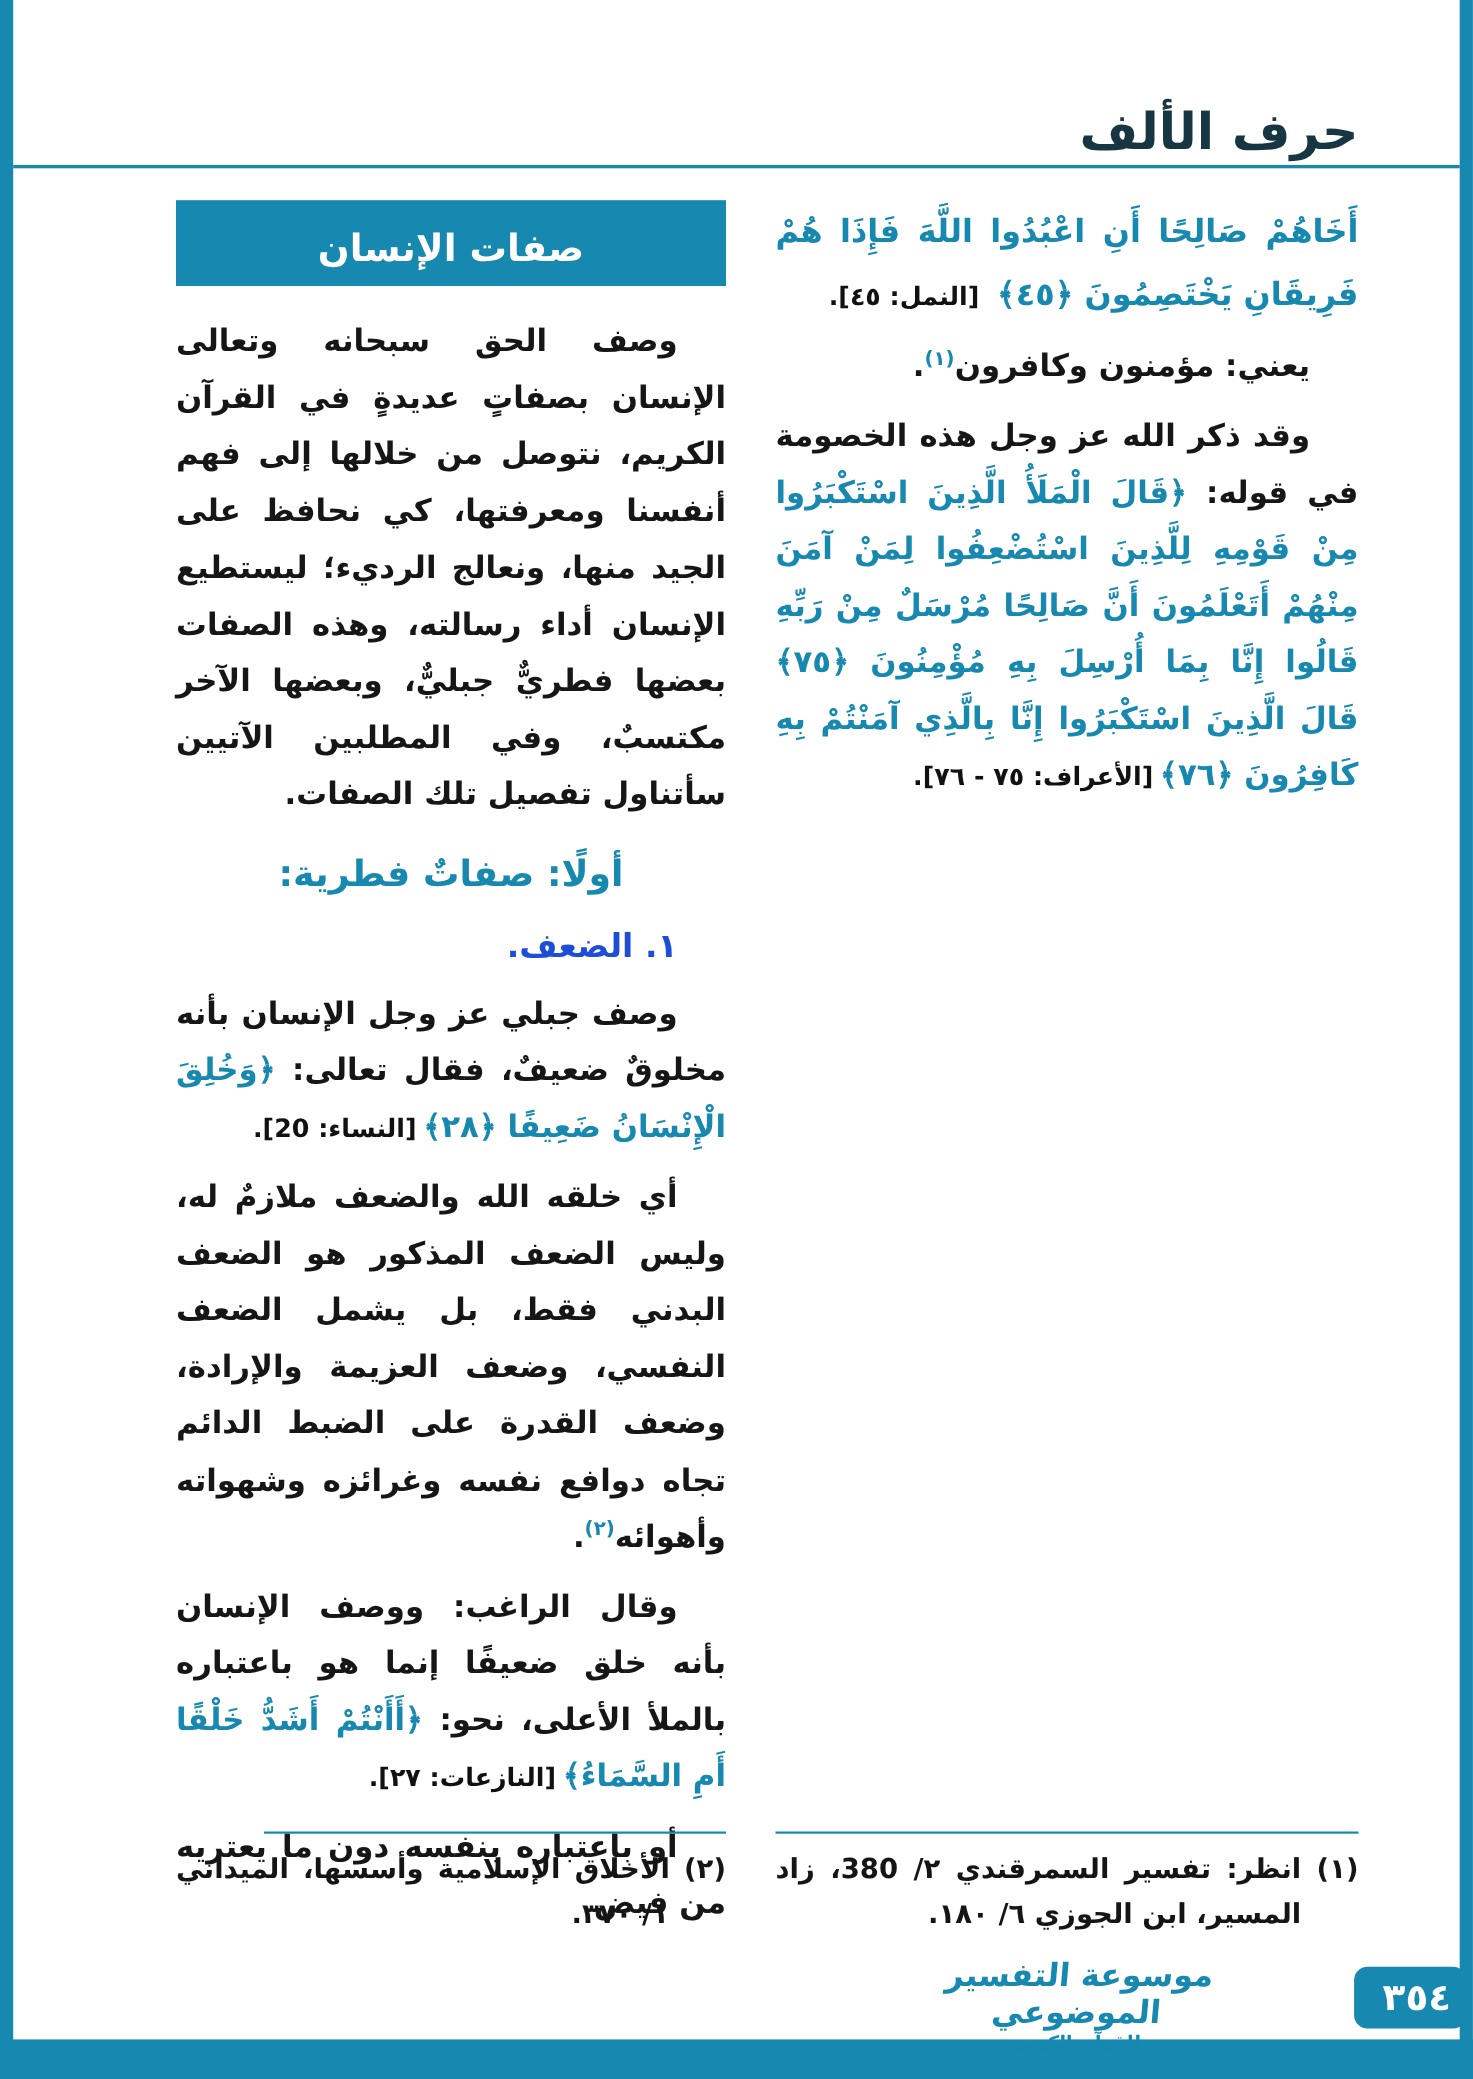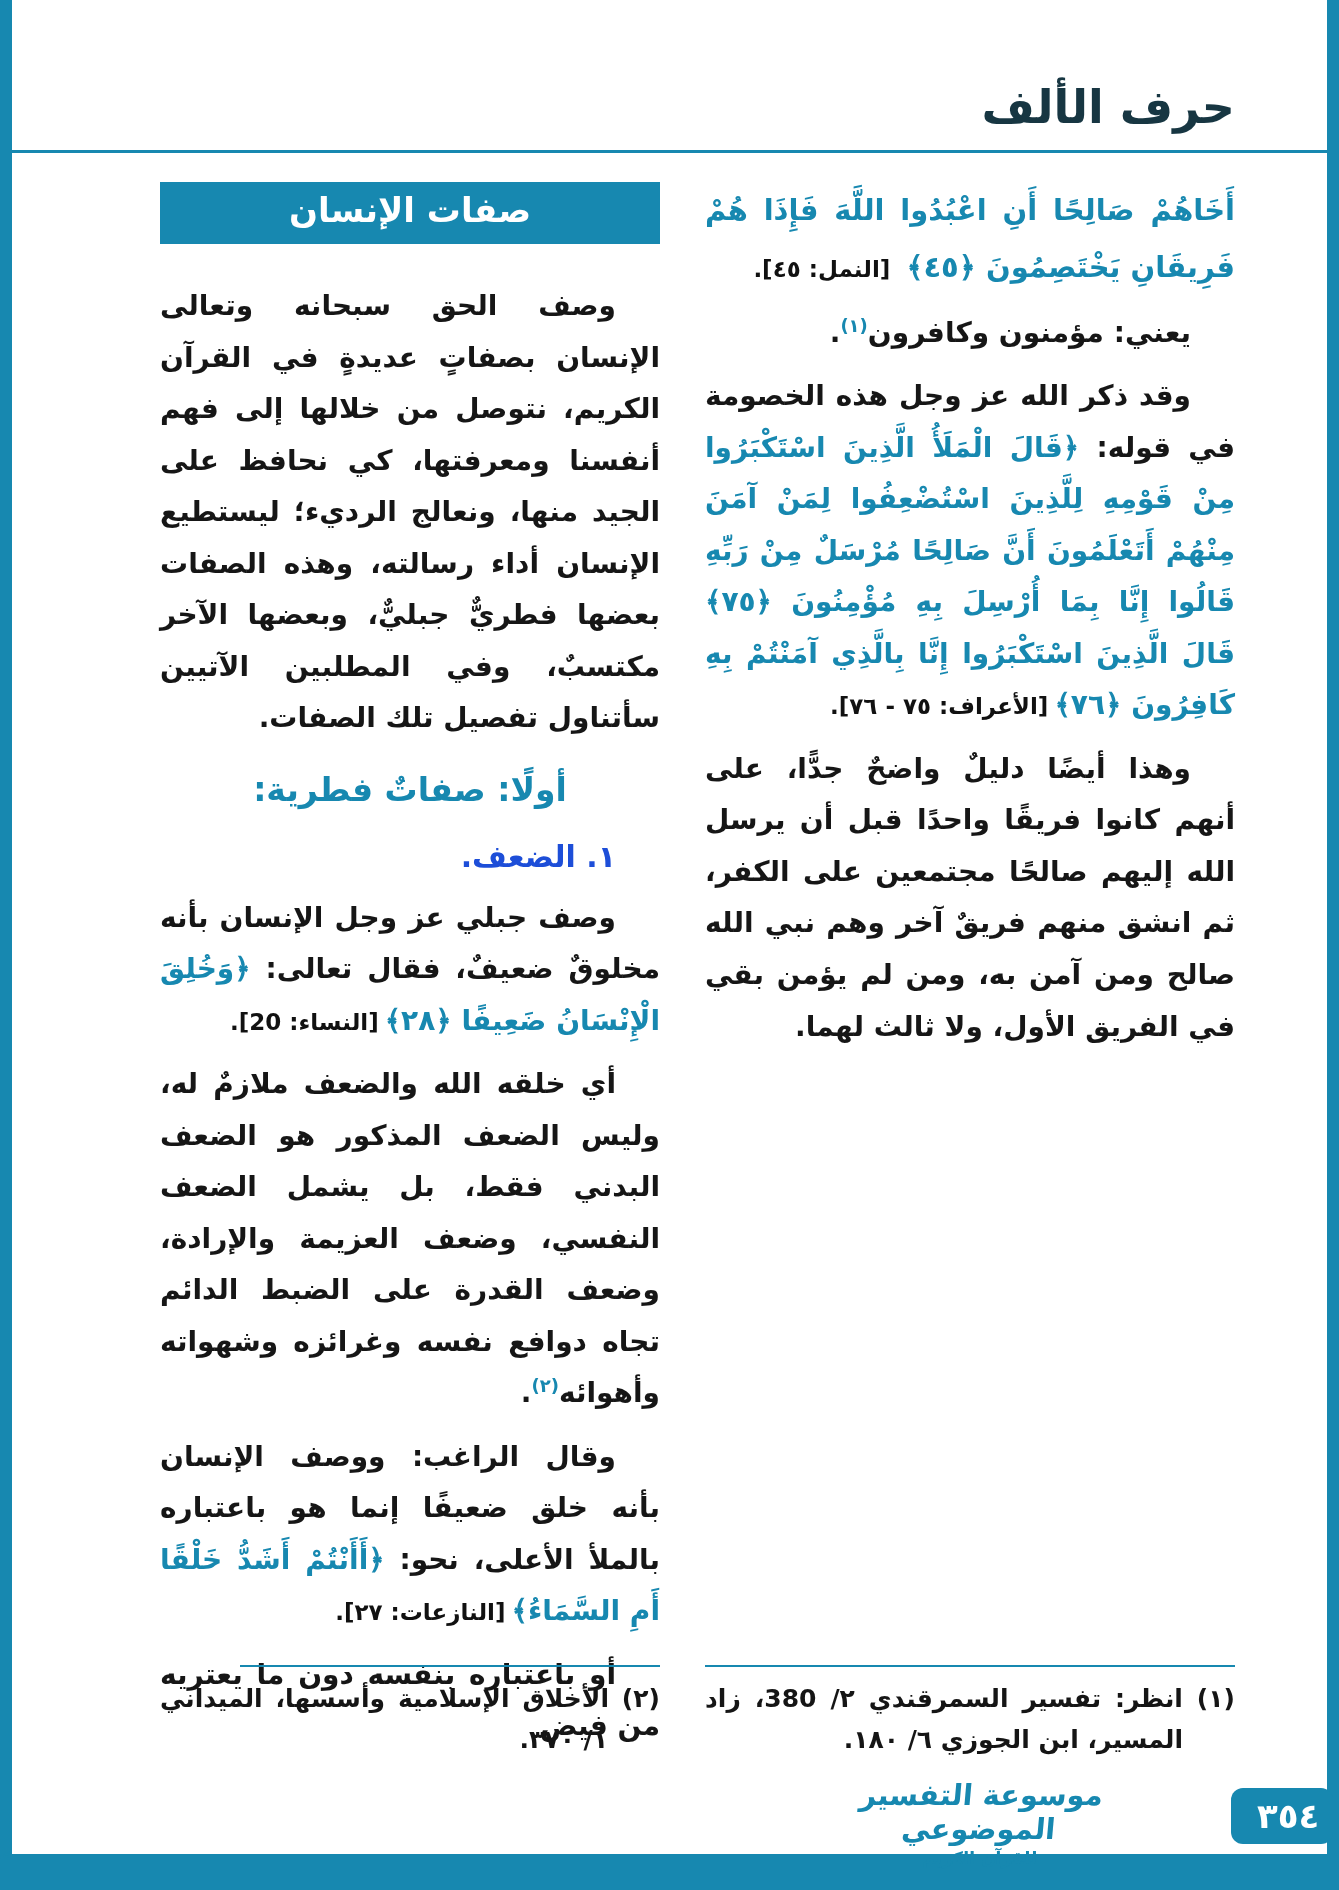--- a/index.html
+++ b/index.html
@@ -17,21 +17,21 @@
     overflow: hidden;
   }
   
   .strip { position: absolute; top: 0; bottom: 0; width: 12px; background: #1788b0; }
   .strip-left  { left: 0; }
   .strip-right { right: 0; }
   .bottom-bar { position: absolute; left: 0; right: 0; bottom: 0; height: 36px; background: #1788b0; }
 
   
   .chapter {
-    position: absolute; top: 80px; right: 104px;
+    position: absolute; top: 92px; right: 104px;
     font-size: 46px; font-weight: bold; color: #173642;
     letter-spacing: 1px;
   }
   .header-rule {
     position: absolute; top: 150px; left: 12px; right: 12px;
     height: 3px; background: #1788b0;
   }
 
   
   .main {
@@ -54,21 +54,21 @@
   .ref { font-size: 23px; color: #111111; font-weight: 700; margin: 0 6px; }
   .fn-sup {
     color: #1788b0; font-size: 18px; vertical-align: super;
     font-weight: bold; line-height: 0;
   }
 
   
   .banner {
     background: #1788b0; color: #ffffff;
     font-size: 34px; font-weight: bold; text-align: center;
-    padding: 8px 0 14px; margin-bottom: 36px;
+    padding: 24px 0 14px; margin-bottom: 24px;
   }
   .subheading {
     color: #1788b0; font-size: 33px; font-weight: bold;
     text-align: center; margin: 26px 0 30px;
   }
   .item-title {
     font-size: 30px; font-weight: bold; color: #1d4ed8;
     margin: 8px 0 18px; text-indent: 44px;
   }
 
@@ -124,21 +124,20 @@
       </p>
 
       <p class="body indent">
         <span>يعني: </span><span>مؤمنون وكافرون</span><span class="fn-sup">(١)</span><span>.</span>
       </p>
 
       <p class="body indent">
         <span>وقد ذكر الله عز وجل هذه الخصومة في قوله: </span><span class="q">﴿قَالَ الْمَلَأُ الَّذِينَ اسْتَكْبَرُوا مِنْ قَوْمِهِ لِلَّذِينَ اسْتُضْعِفُوا لِمَنْ آمَنَ مِنْهُمْ أَتَعْلَمُونَ أَنَّ صَالِحًا مُرْسَلٌ مِنْ رَبِّهِ قَالُوا إِنَّا بِمَا أُرْسِلَ بِهِ مُؤْمِنُونَ ﴿٧٥﴾ قَالَ الَّذِينَ اسْتَكْبَرُوا إِنَّا بِالَّذِي آمَنْتُمْ بِهِ كَافِرُونَ ﴿٧٦﴾</span><span class="ref">[الأعراف: ٧٥ - ٧٦].</span>
       </p>
 
-      <p class="body indent">وهذا أيضًا دليلٌ واضحٌ جدًّا، على أنهم كانوا فريقًا واحدًا قبل أن يرسل الله إليهم صالحًا مجتمعين على الكفر، ثم انشق منهم فريقٌ آخر وهم نبي الله صالح ومن آمن به، ومن لم يؤمن بقي في الفريق الأول، ولا ثالث لهما.</p>
     </section>
 
     <section class="col-second">
       <div class="banner">
         <span>صفات الإنسان</span>
       </div>
 
       <p class="body indent">وصف الحق سبحانه وتعالى الإنسان بصفاتٍ عديدةٍ في القرآن الكريم، نتوصل من خلالها إلى فهم أنفسنا ومعرفتها، كي نحافظ على الجيد منها، ونعالج الرديء؛ ليستطيع الإنسان أداء رسالته، وهذه الصفات بعضها فطريٌّ جبليٌّ، وبعضها الآخر مكتسبٌ، وفي المطلبين الآتيين سأتناول تفصيل تلك الصفات.</p>
 
       <h2 class="subheading">أولًا: صفاتٌ فطرية:</h2>

